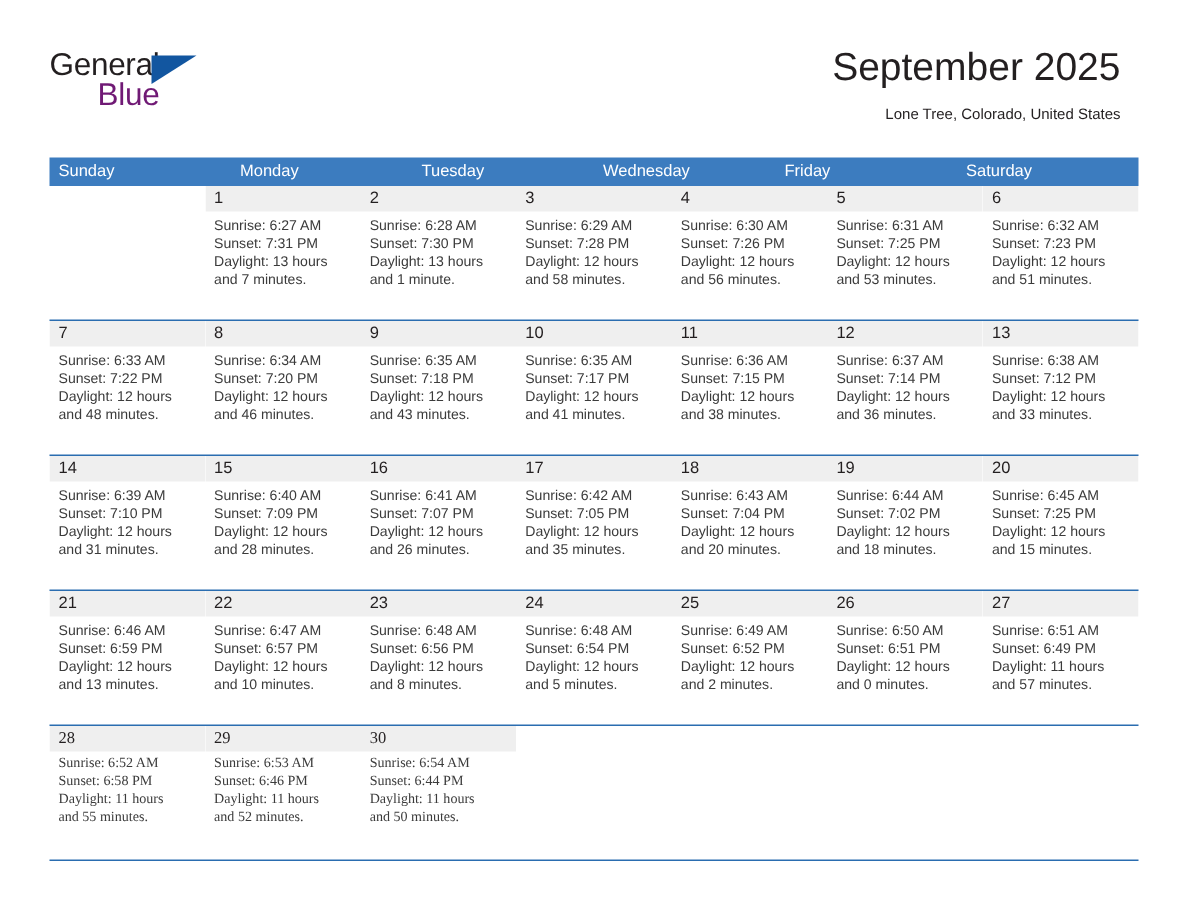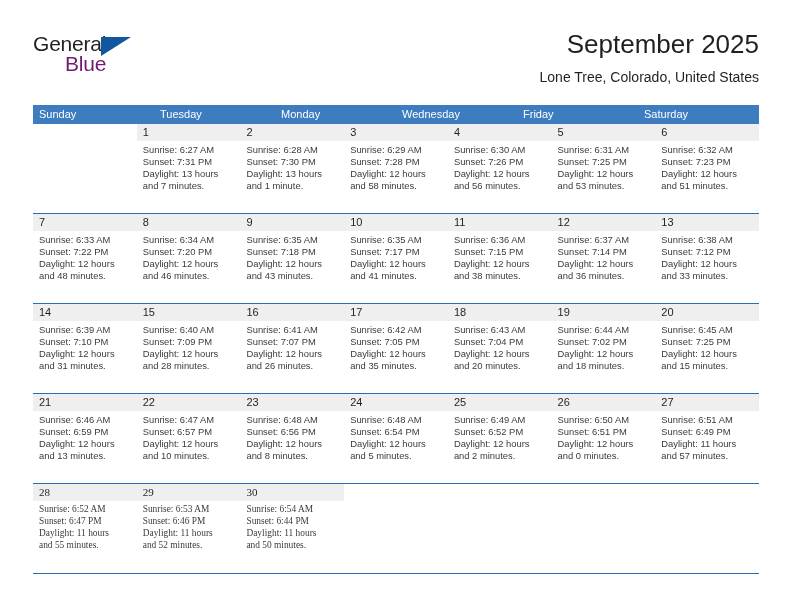--- a/index.html
+++ b/index.html
@@ -60,32 +60,32 @@
     left: 68px;
     top: 9px;
     width: 0;
     height: 0;
     border-left: 30px solid #1256a0;
     border-bottom: 19px solid transparent;
   }
 
   .title-block {
     position: absolute;
-    right: 0;
+    right: 12px;
     top: 0;
     text-align: right;
   }
   .cal-title {
     font-size: 26px;
     color: #231f20;
     line-height: 32px;
     white-space: nowrap;
   }
   .cal-location {
-    font-size: 14px;
+    font-size: 10px;
     color: #231f20;
     line-height: 20px;
     margin-top: 7px;
     white-space: nowrap;
   }
 
   
   .calendar {
     position: absolute;
     left: 33px;
@@ -169,22 +169,22 @@
     <div class="title-block">
       <div class="cal-title">September 2025</div>
       <div class="cal-location">Lone Tree, Colorado, United States</div>
     </div>
 
   </div>
 
   <div class="calendar">
     <div class="dow-row" id="dow-row">
         <div class="dow">Sunday</div>
+        <div class="dow">Monday</div>
         <div class="dow">Tuesday</div>
-        <div class="dow">Monday</div>
         <div class="dow">Wednesday</div>
         <div class="dow">Friday</div>
         <div class="dow">Saturday</div>
       </div>
     <div id="weeks-container">
         <div class="week">
           <div class="daycell empty">
             <div class="daynum-band">
               <span class="daynum"></span>
             </div>
@@ -493,21 +493,21 @@
             </div>
           </div>
         </div>
         <div class="week">
           <div class="daycell">
             <div class="daynum-band filled">
               <span class="daynum">28</span>
             </div>
             <div class="details">
               <div>Sunrise: 6:52 AM</div>
-              <div>Sunset: 6:47 PM</div>
+              <div>Sunset: 6:58 PM</div>
               <div>Daylight: 11 hours</div>
               <div>and 55 minutes.</div>
             </div>
           </div>
           <div class="daycell">
             <div class="daynum-band filled">
               <span class="daynum">29</span>
             </div>
             <div class="details">
               <div>Sunrise: 6:53 AM</div>

